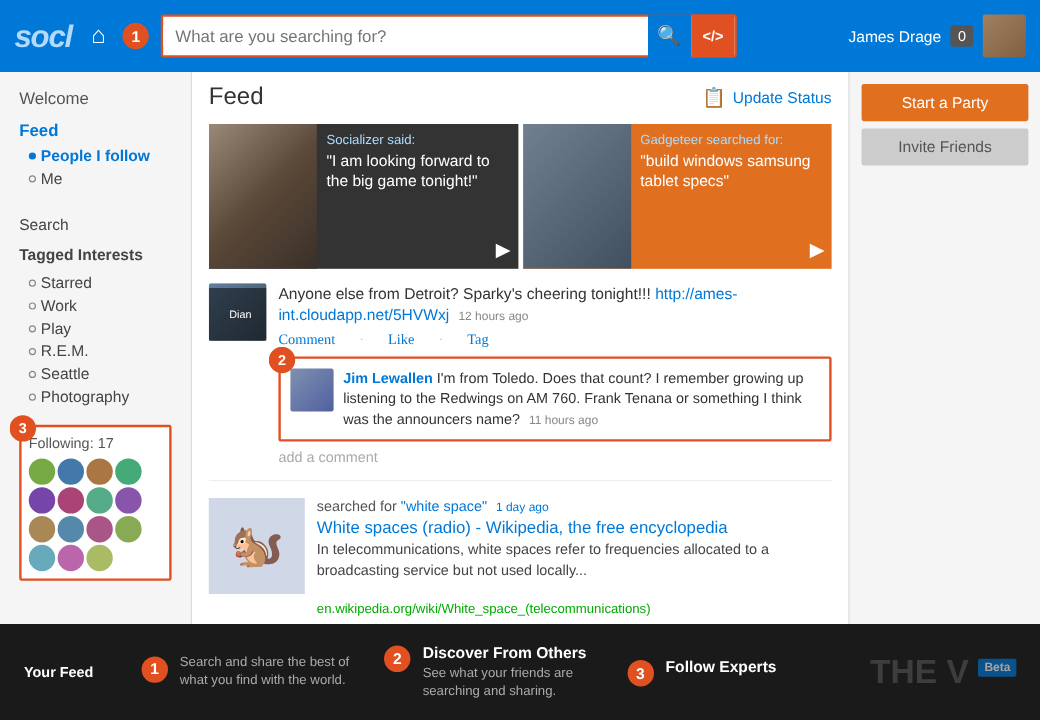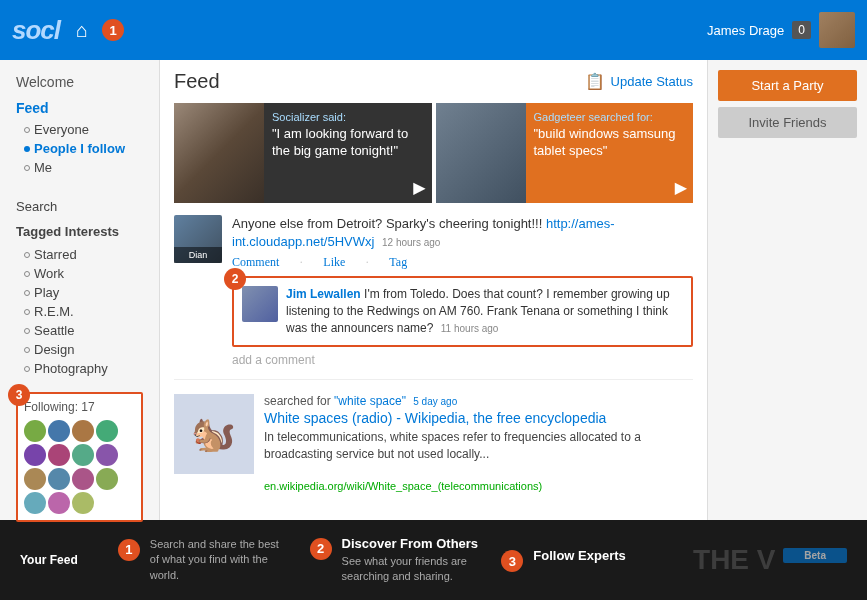--- a/index.html
+++ b/index.html
@@ -245,21 +245,21 @@
       color: #0078d7;
       cursor: pointer;
     }
     .update-icon { font-size: 16px; }
 
     
     .story-row {
       display: flex;
       gap: 4px;
       margin-bottom: 12px;
-      height: 100px;
+      height: 121px;
     }
     .story-card {
       flex: 1;
       background: #333;
       color: white;
       position: relative;
       overflow: hidden;
       display: flex;
     }
     .story-img {
@@ -310,21 +310,21 @@
     }
     .post-avatar-label {
       position: absolute;
       bottom: 0;
       left: 0;
       right: 0;
       background: rgba(0,0,0,0.5);
       color: white;
       font-size: 9px;
       text-align: center;
-      padding: 3px;
+      padding: 17px;
     }
     .post-content { flex: 1; }
     .post-text { font-size: 13px; color: #333; line-height: 1.4; }
     .post-link { color: #0078d7; text-decoration: none; }
     .post-time { color: #888; font-size: 10px; margin-left: 4px; }
     .post-actions {
       display: flex;
       gap: 20px;
       margin-top: 4px;
       font-family: Liberation Serif, serif;
@@ -483,50 +483,51 @@
       color: #555;
       font-size: 28px;
       font-weight: bold;
       margin-left: 10px;
       opacity: 0.6;
     }
     .beta-badge {
       background: #0078d7;
       color: white;
       font-size: 10px;
-      padding: 2px 21px;
+      padding: 2px 5px;
       border-radius: 2px;
       vertical-align: super;
     }
   </style>
 </head>
 <body>
 
 <nav class="top-nav">
   <span class="logo">
     <span>so</span><span style="color:#b3d9ff;">cl</span>
   </span>
   <span class="home-icon">⌂</span>
   <div class="step-badge">1</div>
+  <div class="search-bar-wrapper">
+    <input class="search-input" type="text" placeholder="What are you searching for?" style="">
+    <button class="search-btn">🔍</button>
+    <button class="bing-btn">&lt;/&gt;</button>
+  </div>
   <div class="nav-right">
     <span>James Drage</span>
     <span class="notif-badge">0</span>
     <div class="avatar-nav" style="background: linear-gradient(135deg, #a08060, #806040);"></div>
   </div>
 </nav>
 
 <div class="main-layout">
 
   <aside class="sidebar">
     <div class="sidebar-welcome">Welcome</div>
     <div class="sidebar-section-title">Feed</div>
-    <div class="sidebar-item">
-      <span class="circle"></span>
-      <span>Everyone</span>
-    </div>
     <div class="sidebar-item active">
       <span class="dot"></span>
       <span>People I follow</span>
     </div>
     <div class="sidebar-item">
       <span class="circle"></span>
       <span>Me</span>
     </div>
     <div class="sidebar-divider"></div>
     <div class="tagged-label">Search</div>
@@ -543,24 +544,20 @@
       <span class="circle"></span>
       <span>Play</span>
     </div>
     <div class="sidebar-item">
       <span class="circle"></span>
       <span>R.E.M.</span>
     </div>
     <div class="sidebar-item">
       <span class="circle"></span>
       <span>Seattle</span>
-    </div>
-    <div class="sidebar-item">
-      <span class="circle"></span>
-      <span>Design</span>
     </div>
     <div class="sidebar-item">
       <span class="circle"></span>
       <span>Photography</span>
     </div>
 
     <div class="following-section">
       <div class="following-badge">3</div>
       <div class="following-label">Following: 17</div>
       <div class="avatar-grid">
@@ -640,21 +637,21 @@
         </div>
         <div class="add-comment">add a comment</div>
       </div>
     </div>
 
     <div class="search-post">
       <div class="search-img">🐿️</div>
       <div class="search-content">
         <div class="search-label">
           searched for <span>"white space"</span>
-          <span class="post-time">5 day ago</span>
+          <span class="post-time">1 day ago</span>
         </div>
         <div class="search-title">White spaces (radio) - Wikipedia, the free encyclopedia</div>
         <div class="search-desc">In telecommunications, white spaces refer to frequencies allocated to a broadcasting service but not used locally...</div>
         <div class="search-url">en.wikipedia.org/wiki/White_space_(telecommunications)</div>
       </div>
     </div>
   </main>
 
   <aside class="right-panel">
     <button class="party-btn">Start a Party</button>

